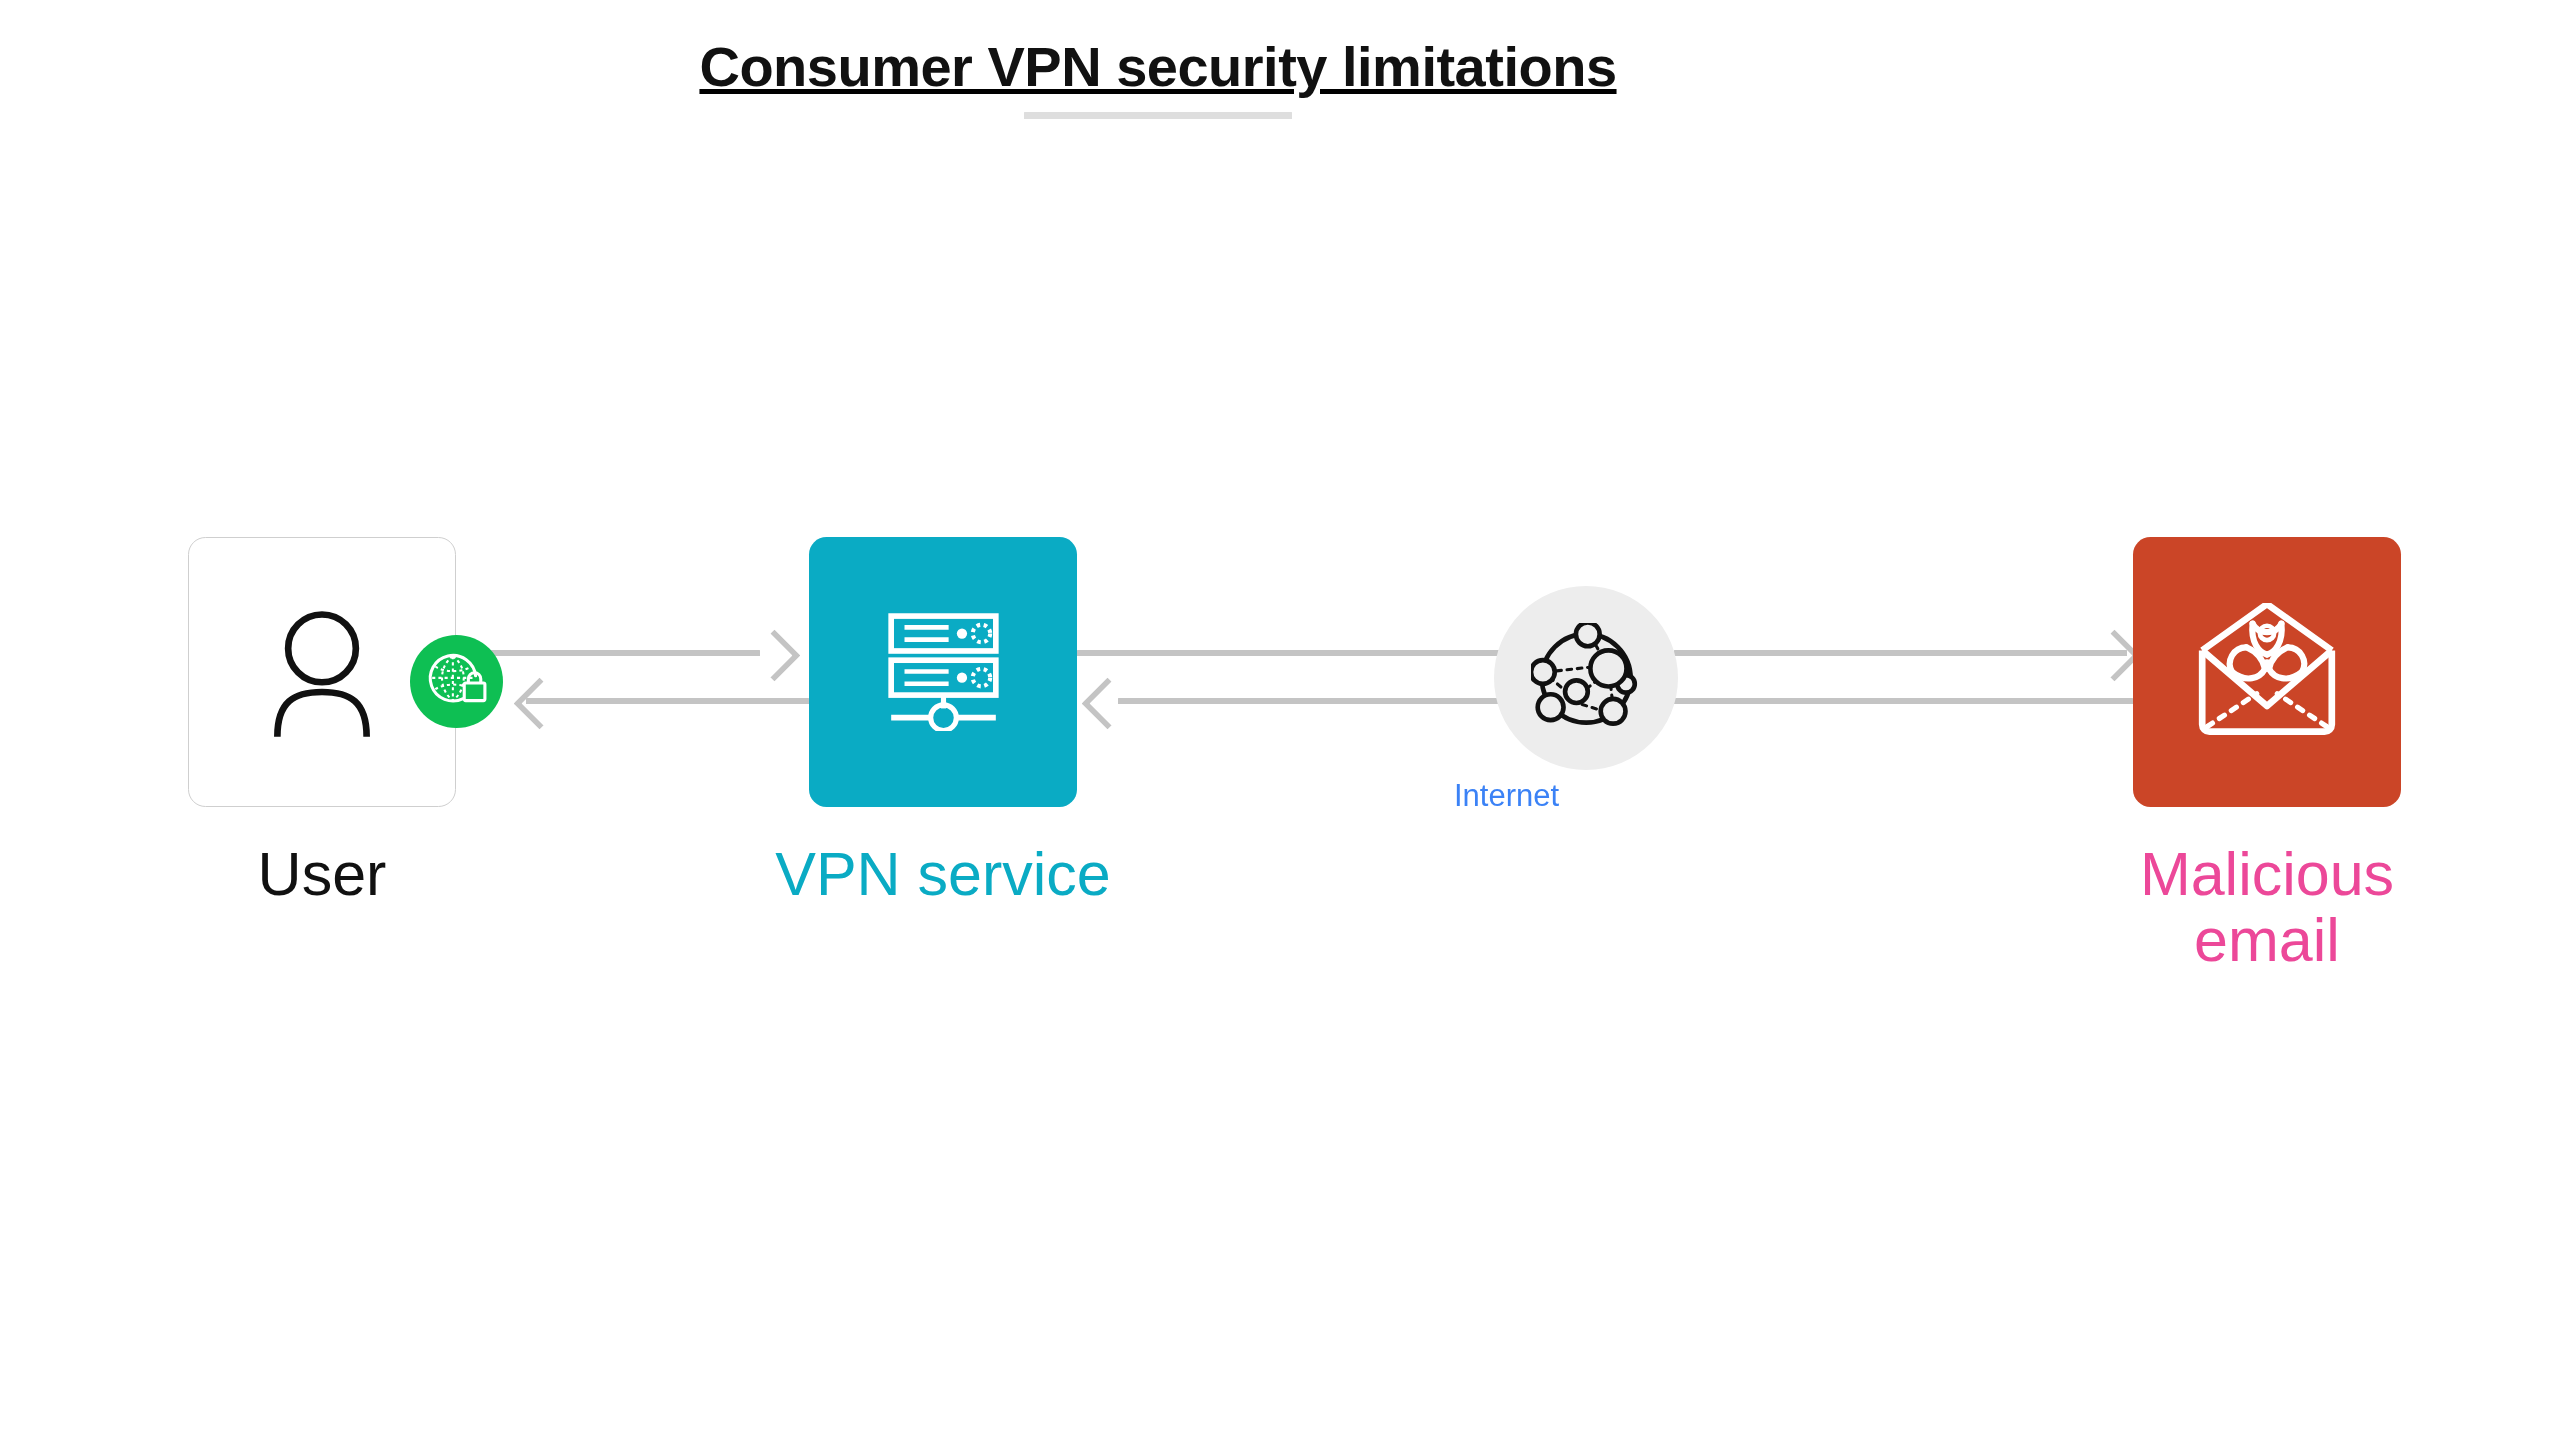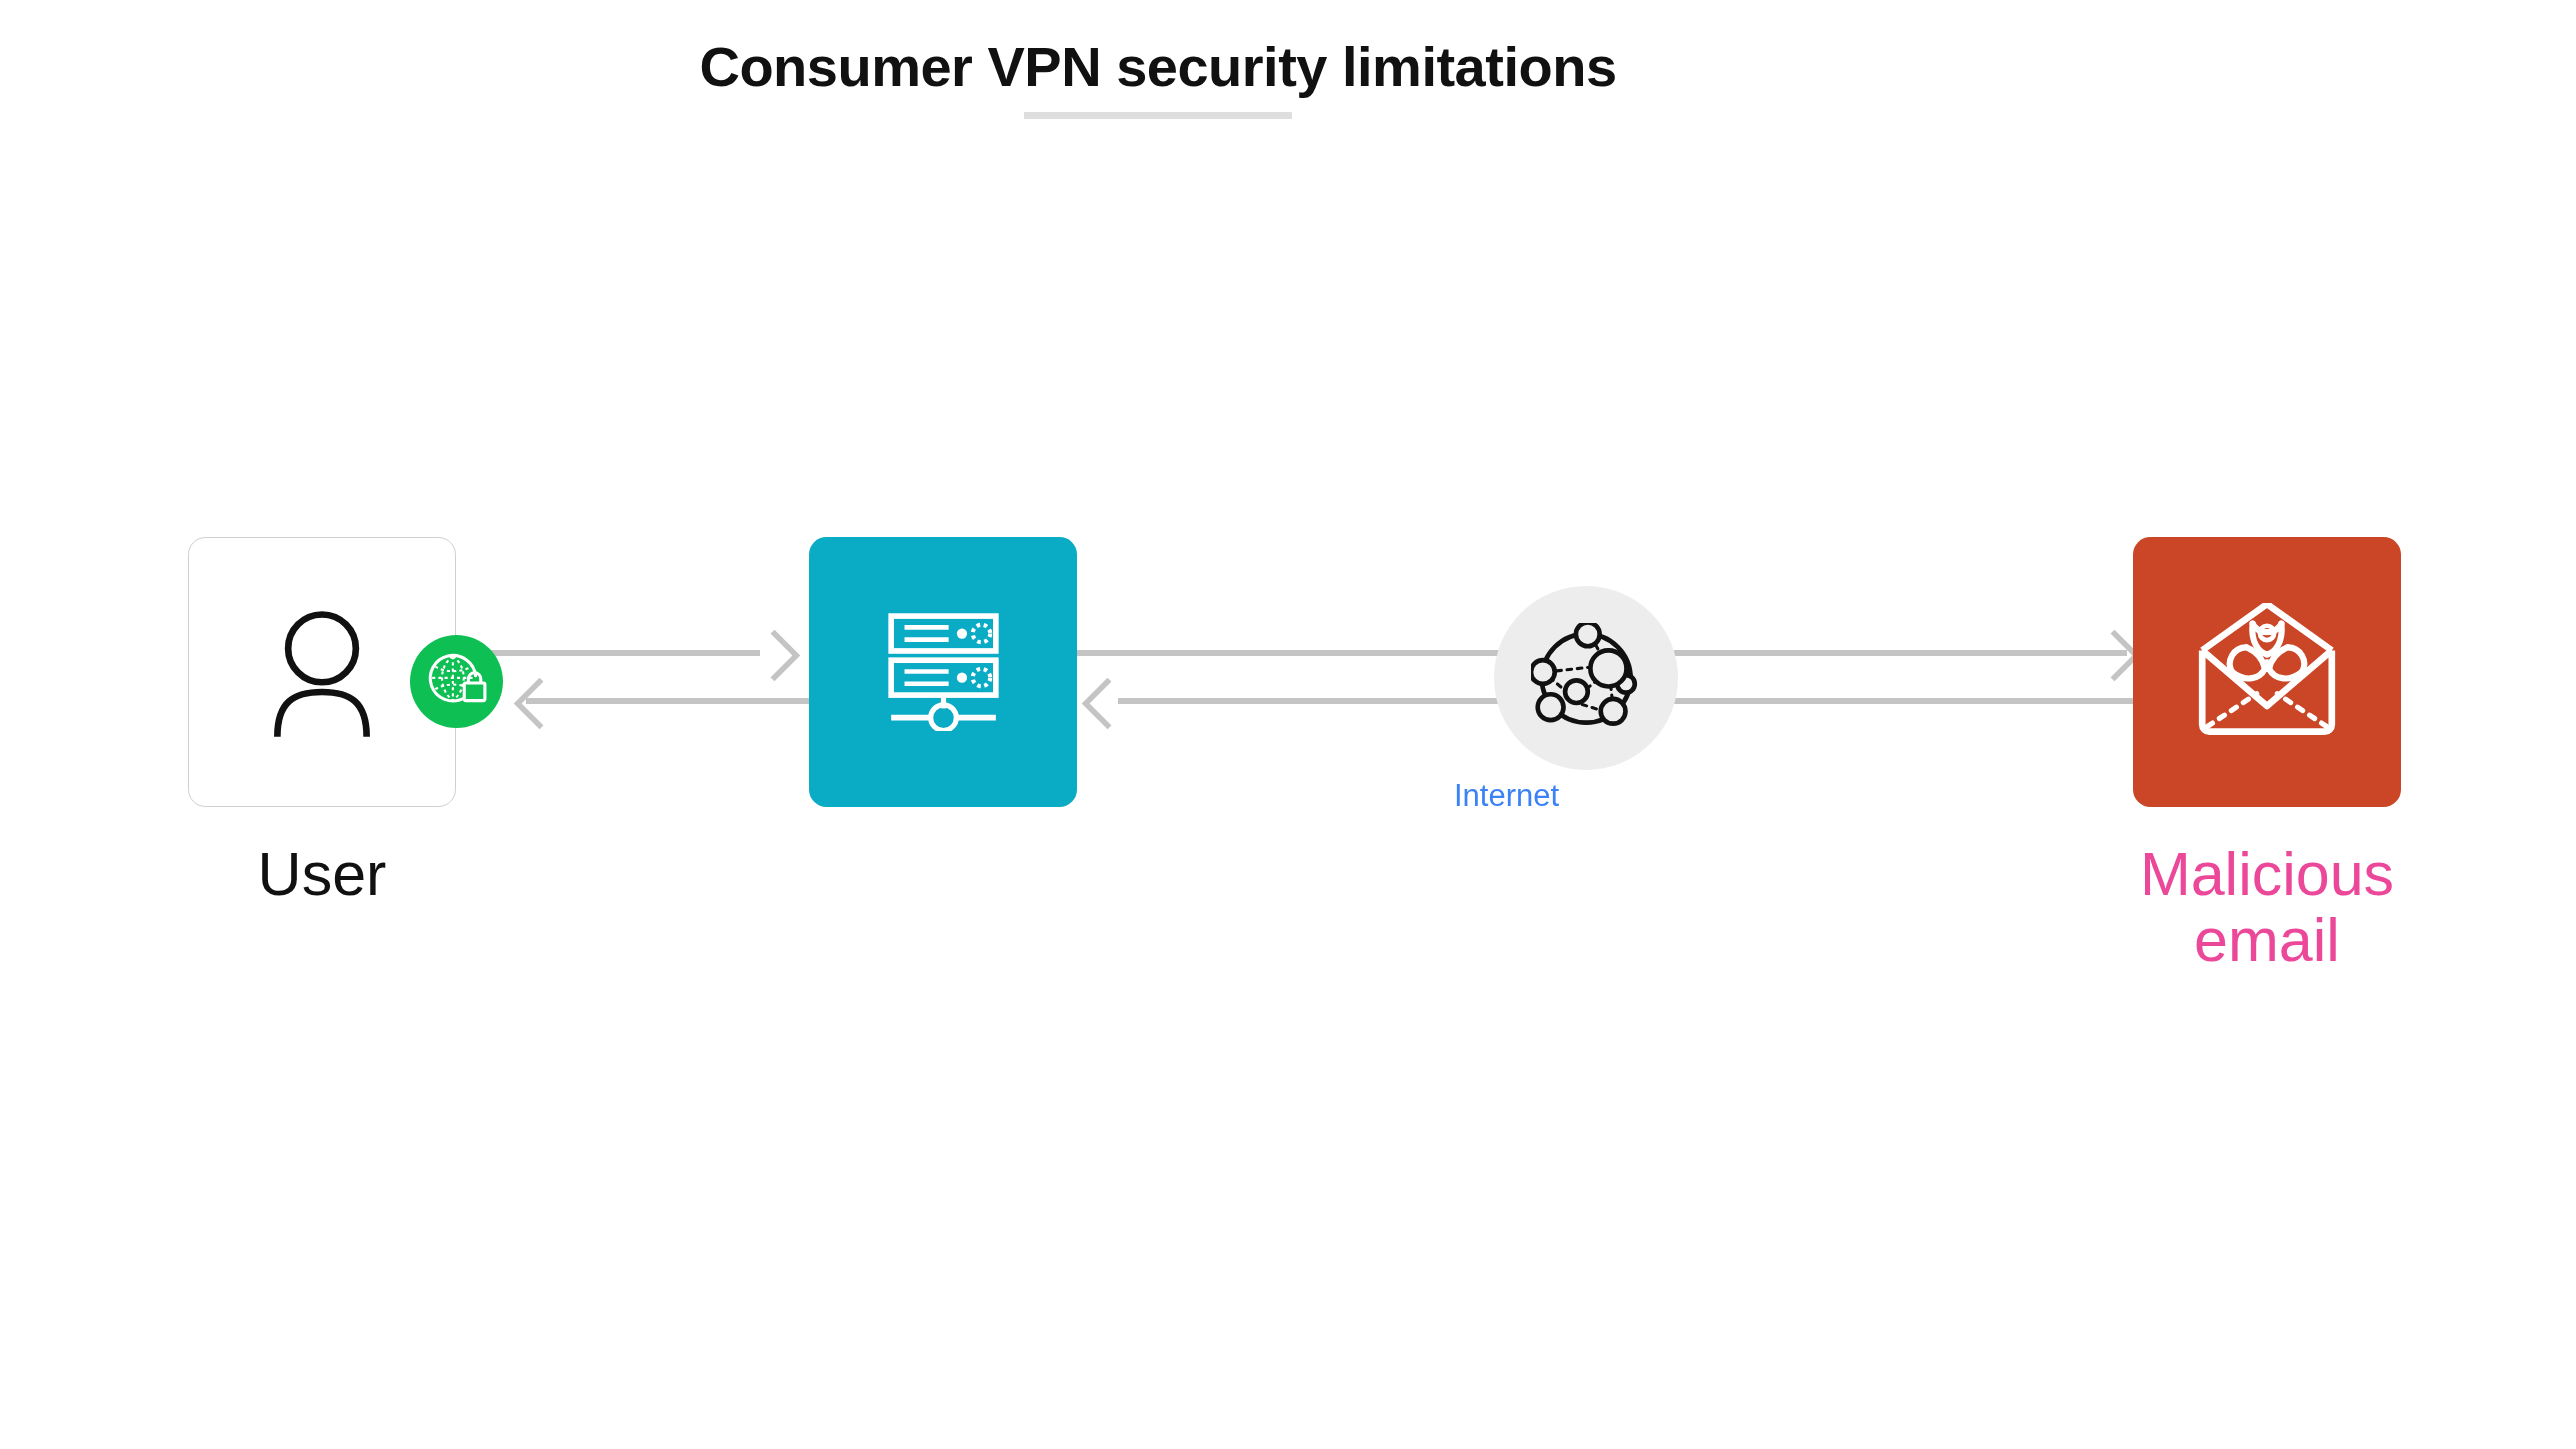--- a/index.html
+++ b/index.html
@@ -16,20 +16,21 @@
     -webkit-font-smoothing: antialiased;
   }
 
   
   .title-wrap {
     position: absolute;
     top: 36px;
     left: 0;
     width: 2316px;
     text-align: center;
+    text-decoration: underline;
   }
   .page-title {
     font-size: 56px;
     font-weight: 700;
     color: #111111;
     letter-spacing: -0.5px;
     line-height: 1.1;
     margin: 0;
     white-space: nowrap;
   }
@@ -244,20 +245,21 @@
         <circle cx="184" cy="126" r="17" stroke="#ffffff" stroke-width="8" fill="none" stroke-dasharray="7 7"></circle>
 
         <line x1="110" y1="160" x2="110" y2="186" stroke="#ffffff" stroke-width="10"></line>
         <line x1="8" y1="204" x2="82" y2="204" stroke="#ffffff" stroke-width="11"></line>
         <line x1="138" y1="204" x2="212" y2="204" stroke="#ffffff" stroke-width="11"></line>
         <circle cx="110" cy="204" r="25" stroke="#ffffff" stroke-width="10" fill="none"></circle>
       </svg>
     </span>
   </div>
 
+  <div class="node-label" id="vpn-label">VPN service</div>
 
   <div id="internet-circle">
     <span>
       <svg width="111" height="111" viewBox="0 0 215 215" fill="none">
 
         <circle cx="107" cy="107" r="86" stroke="#111111" stroke-width="9" fill="none"></circle>
 
         <g stroke="#111111" stroke-width="6" stroke-dasharray="9 11" fill="none" stroke-linecap="round">
           <line x1="115" y1="25" x2="148" y2="82"></line>
           <line x1="30" y1="95" x2="146" y2="82"></line>

